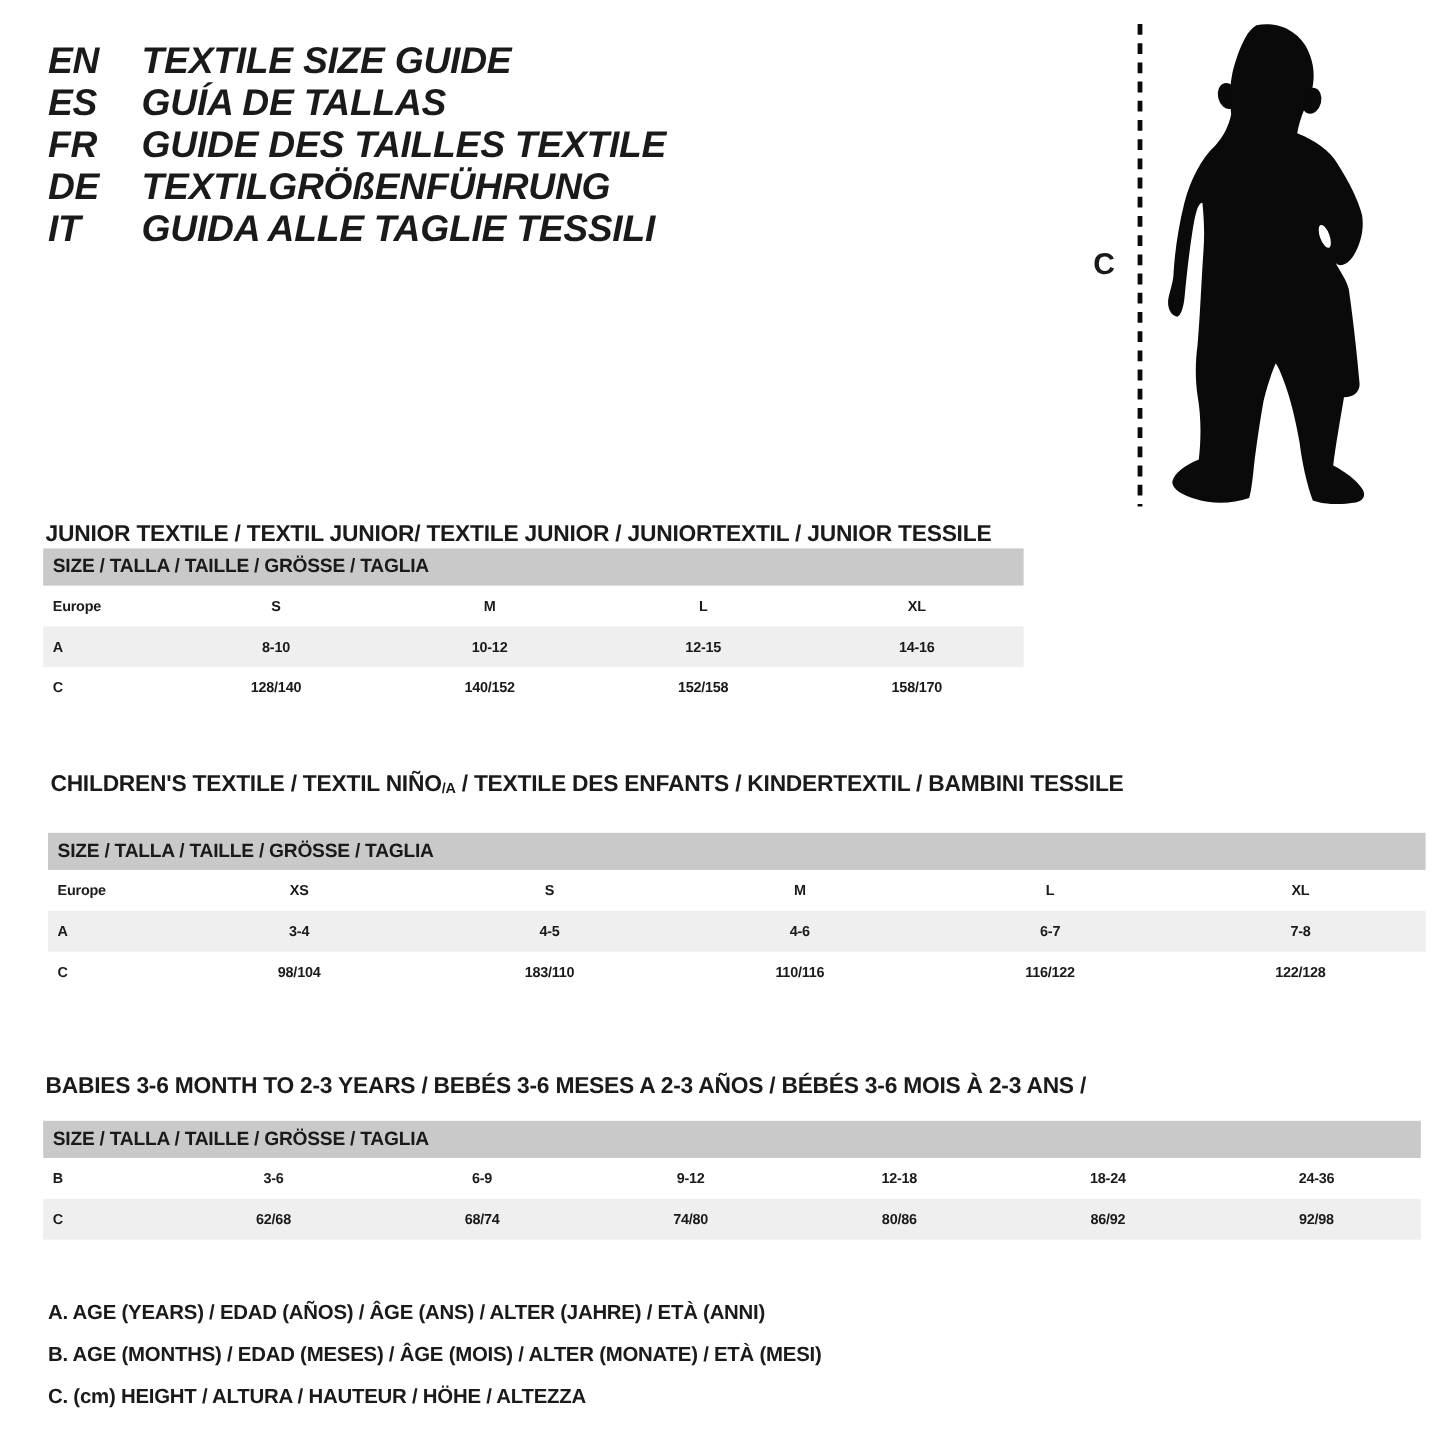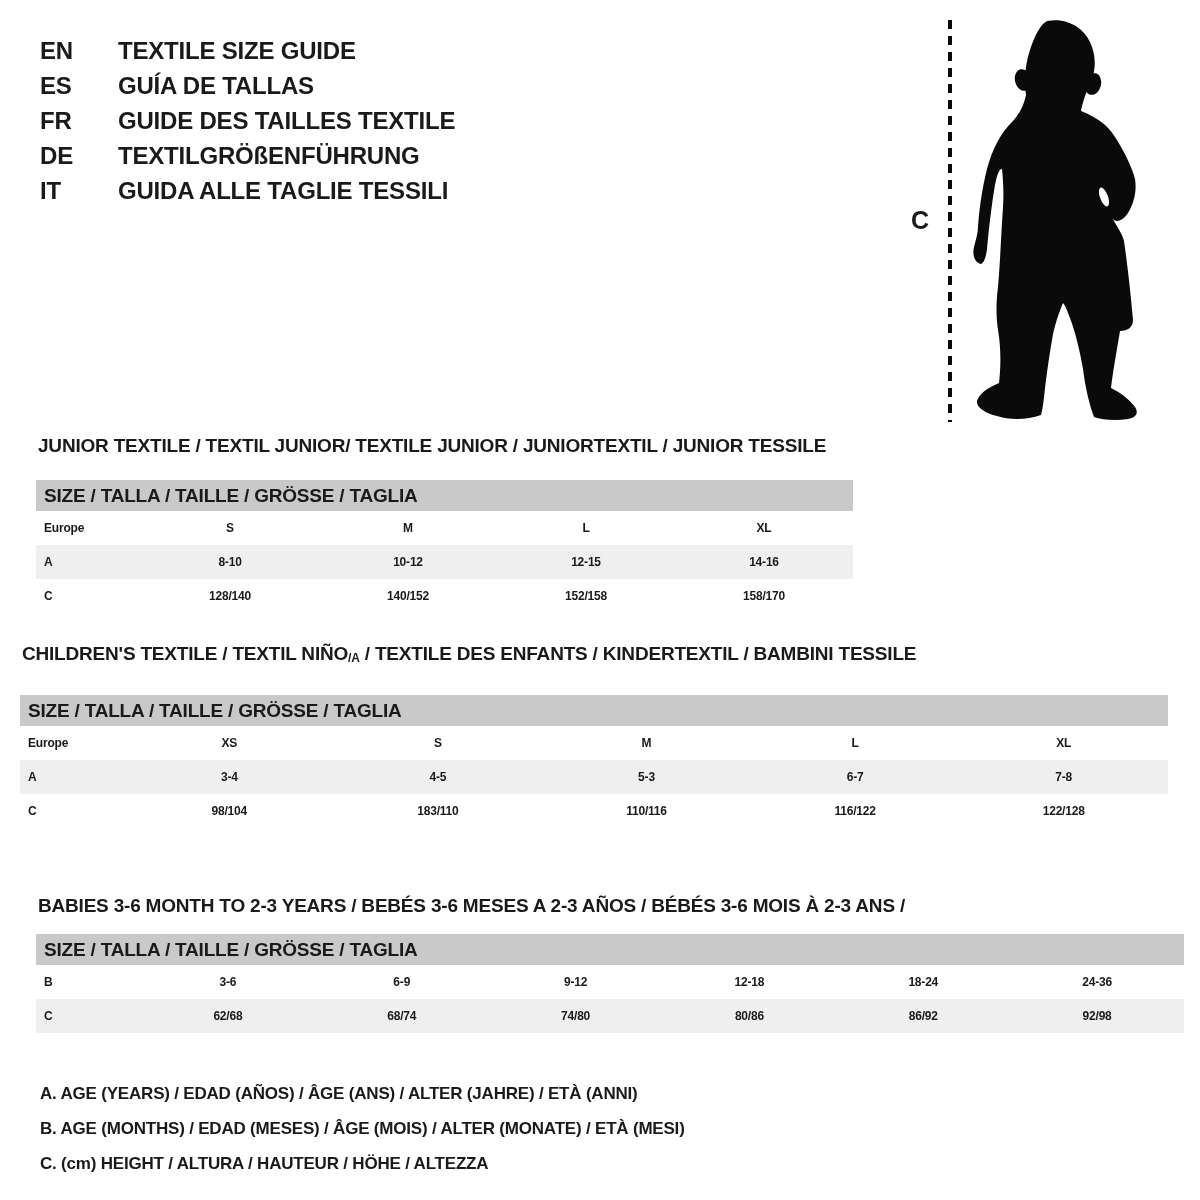--- a/index.html
+++ b/index.html
@@ -8,46 +8,46 @@
     --band:#c9c9c9;
     --shade:#efefef;
     --sil:#0a0a0a;
   }
   *{box-sizing:border-box;}
   body{margin:0;background:#e8e8e8;font-family:"Liberation Sans","DejaVu Sans",sans-serif;color:var(--ink);}
   .page{position:relative;width:1200px;height:1200px;background:var(--bg);overflow:hidden;font-weight:700;}
 
   
   .language-list{position:absolute;left:40px;top:33px;}
-  .lang-row{display:flex;line-height:35px;font-size:24px;letter-spacing:-0.2px;white-space:nowrap;}
+  .lang-row{display:flex;line-height:35px;font-size:31px;letter-spacing:-0.2px;white-space:nowrap;font-style:italic;}
   .lang-code{width:78px;flex:0 0 78px;}
 
   
   .figure{position:absolute;left:905px;top:14px;width:245px;height:414px;}
   .measure-label{position:absolute;left:6px;top:192px;font-size:25px;}
   .figure-svg{position:absolute;left:0;top:0;}
   .figure-svg .dash{stroke:var(--sil);stroke-width:4;stroke-dasharray:9 7;}
   .figure-svg .fill{fill:var(--sil);}
   .figure-svg .hole{fill:var(--bg);}
 
   
   .size-section{position:absolute;}
   .section-junior{left:36px;top:434px;width:817px;}
-  .section-children{left:20px;top:642px;width:1148px;}
+  .section-children{left:40px;top:642px;width:1148px;}
   .section-babies{left:36px;top:849px;width:1148px;margin-top:40px;}
   .section-heading{margin:0 0 0 2px;font-size:19px;letter-spacing:-0.2px;white-space:nowrap;font-weight:700;}
   .heading-line{line-height:23px;}
-  .section-junior .section-heading{margin-bottom:23px;}
+  .section-junior .section-heading{}
   .section-children .section-heading{margin-bottom:25px;}
   .section-babies .section-heading{margin-bottom:11px;}
   .section-babies .heading-line{line-height:34px;}
   .sub{font-size:12px;vertical-align:-2px;}
 
   .table-band{height:31px;background:var(--band);display:flex;align-items:center;
-    padding-left:8px;font-size:19px;letter-spacing:-0.2px;}
+    padding-left:8px;font-size:16px;letter-spacing:-0.2px;}
   .table-row{display:grid;height:34px;align-items:center;font-size:12px;letter-spacing:-0.2px;}
   .table-row.shaded{background:var(--shade);}
   .row-label{text-align:left;padding-left:8px;}
   .cell{text-align:center;}
 
   
   .legend{position:absolute;left:40px;top:1076px;}
   .legend-line{font-size:17px;line-height:35px;letter-spacing:-0.2px;white-space:nowrap;}
 </style>
 </head>
@@ -173,21 +173,21 @@
             <span class="cell">XS</span>
             <span class="cell">S</span>
             <span class="cell">M</span>
             <span class="cell">L</span>
             <span class="cell">XL</span>
           </div>
           <div class="table-row shaded" style="grid-template-columns: 105px repeat(5, 1fr);">
             <span class="row-label">A</span>
             <span class="cell">3-4</span>
             <span class="cell">4-5</span>
-            <span class="cell">5-3</span>
+            <span class="cell">4-6</span>
             <span class="cell">6-7</span>
             <span class="cell">7-8</span>
           </div>
           <div class="table-row" style="grid-template-columns: 105px repeat(5, 1fr);">
             <span class="row-label">C</span>
             <span class="cell">98/104</span>
             <span class="cell">183/110</span>
             <span class="cell">110/116</span>
             <span class="cell">116/122</span>
             <span class="cell">122/128</span>

